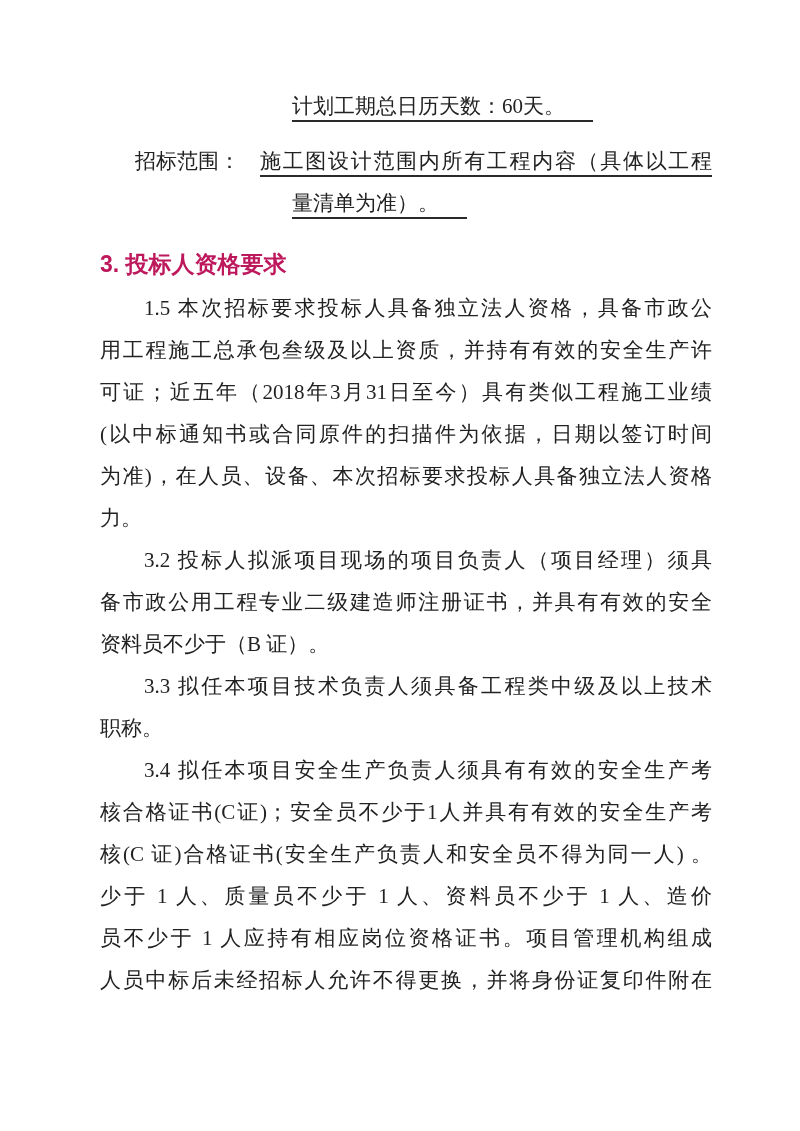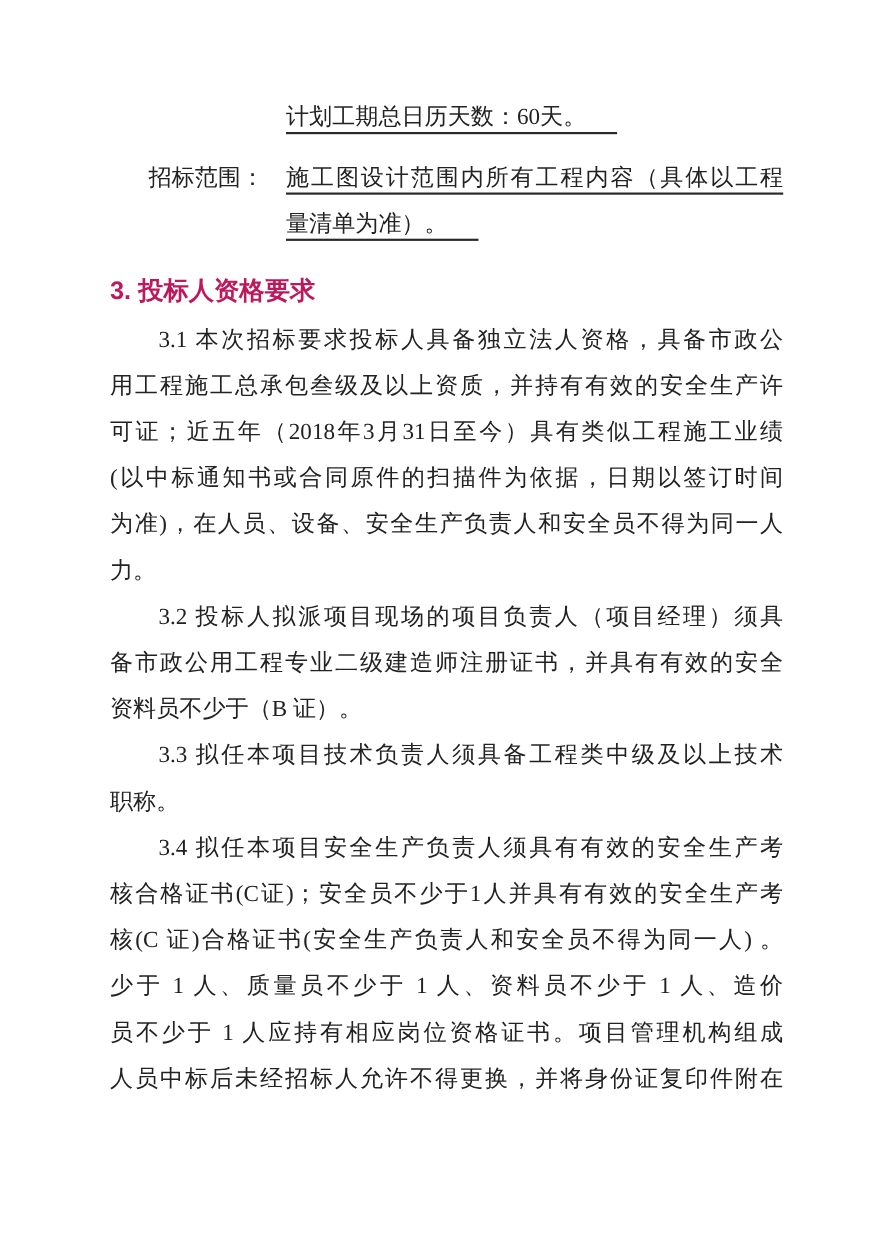--- a/index.html
+++ b/index.html
@@ -28,21 +28,21 @@
     text-align: justify;
     text-align-last: justify;
     -moz-text-align-last: justify;
     text-justify: inter-character;
   }
   .indent { text-indent: 44px; }
   .u {
     border-bottom: 2px solid #2a2a2a;
     padding-bottom: 2px;
   }
-  .u-tail { padding-right: 28px; }
+  .u-tail { padding-right: 28px; margin-left: 32px; }
   .duration-line {
     margin-top: 85px;
     margin-left: 160px;
   }
   .bidscope {
     margin-top: 13px;
     margin-left: 35px;
     display: flex;
   }
   .bidscope-label {
@@ -75,25 +75,25 @@
       <div class="bidscope-value">
           <div class="line fill"><span class="u">施工图设计范围内所有工程内容（具体以工程</span></div>
           <div class="line"><span class="u u-tail">量清单为准）。</span></div>
         </div>
     </div>
 
     <div class="heading line">3. 投标人资格要求</div>
 
     <div class="clauses">
         <div class="clause">
-          <div class="line indent fill">3.1 本次招标要求投标人具备独立法人资格，具备市政公</div>
+          <div class="line indent fill">1.5 本次招标要求投标人具备独立法人资格，具备市政公</div>
           <div class="line fill">用工程施工总承包叁级及以上资质，并持有有效的安全生产许</div>
           <div class="line fill">可证；近五年（2018年3月31日至今）具有类似工程施工业绩</div>
           <div class="line fill">(以中标通知书或合同原件的扫描件为依据，日期以签订时间</div>
-          <div class="line fill">为准)，在人员、设备、安全生产负责人和安全员不得为同一人</div>
+          <div class="line fill">为准)，在人员、设备、本次招标要求投标人具备独立法人资格</div>
           <div class="line">力。</div>
         </div>
         <div class="clause">
           <div class="line indent fill">3.2 投标人拟派项目现场的项目负责人（项目经理）须具</div>
           <div class="line fill">备市政公用工程专业二级建造师注册证书，并具有有效的安全</div>
           <div class="line">资料员不少于（B 证）。</div>
         </div>
         <div class="clause">
           <div class="line indent fill">3.3 拟任本项目技术负责人须具备工程类中级及以上技术</div>
           <div class="line">职称。</div>

